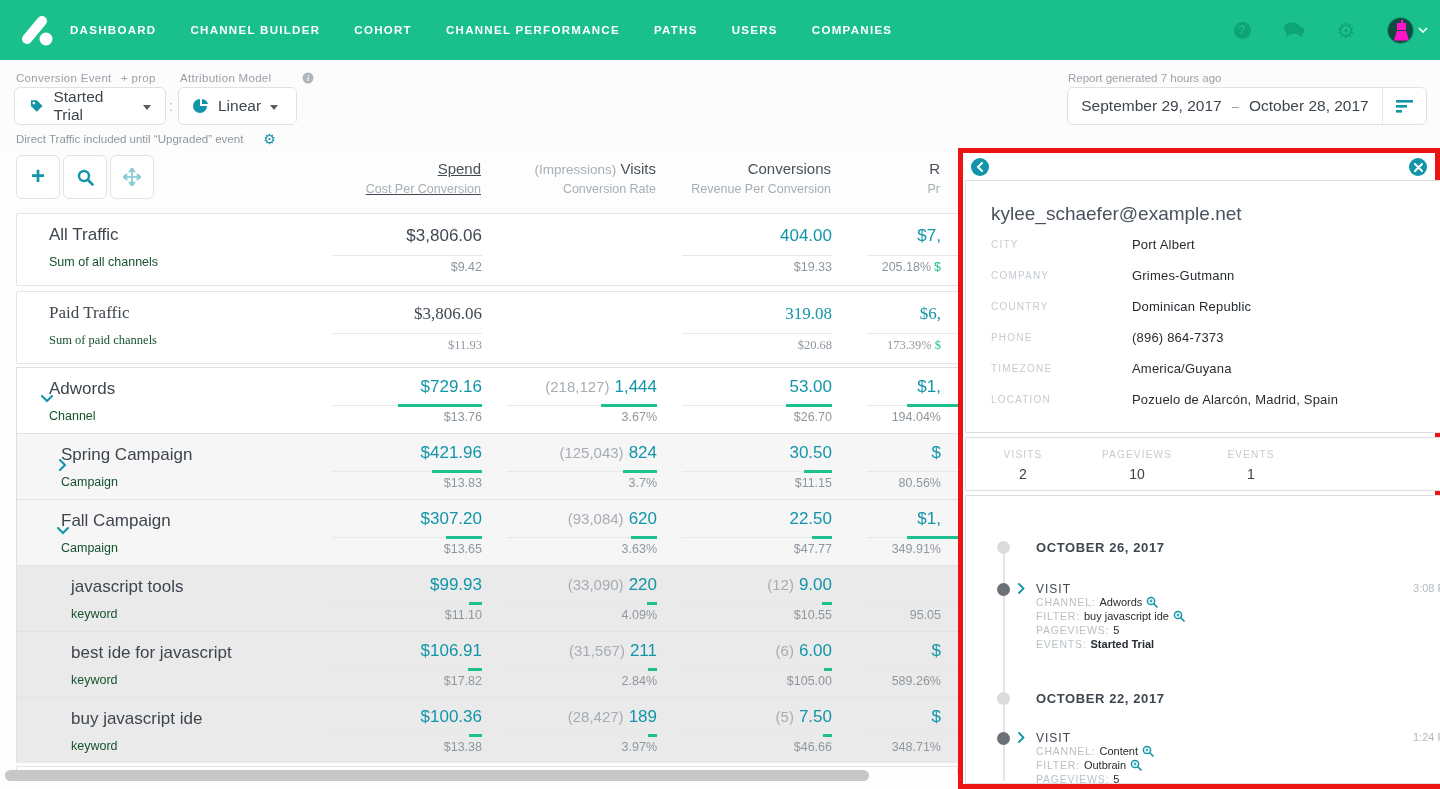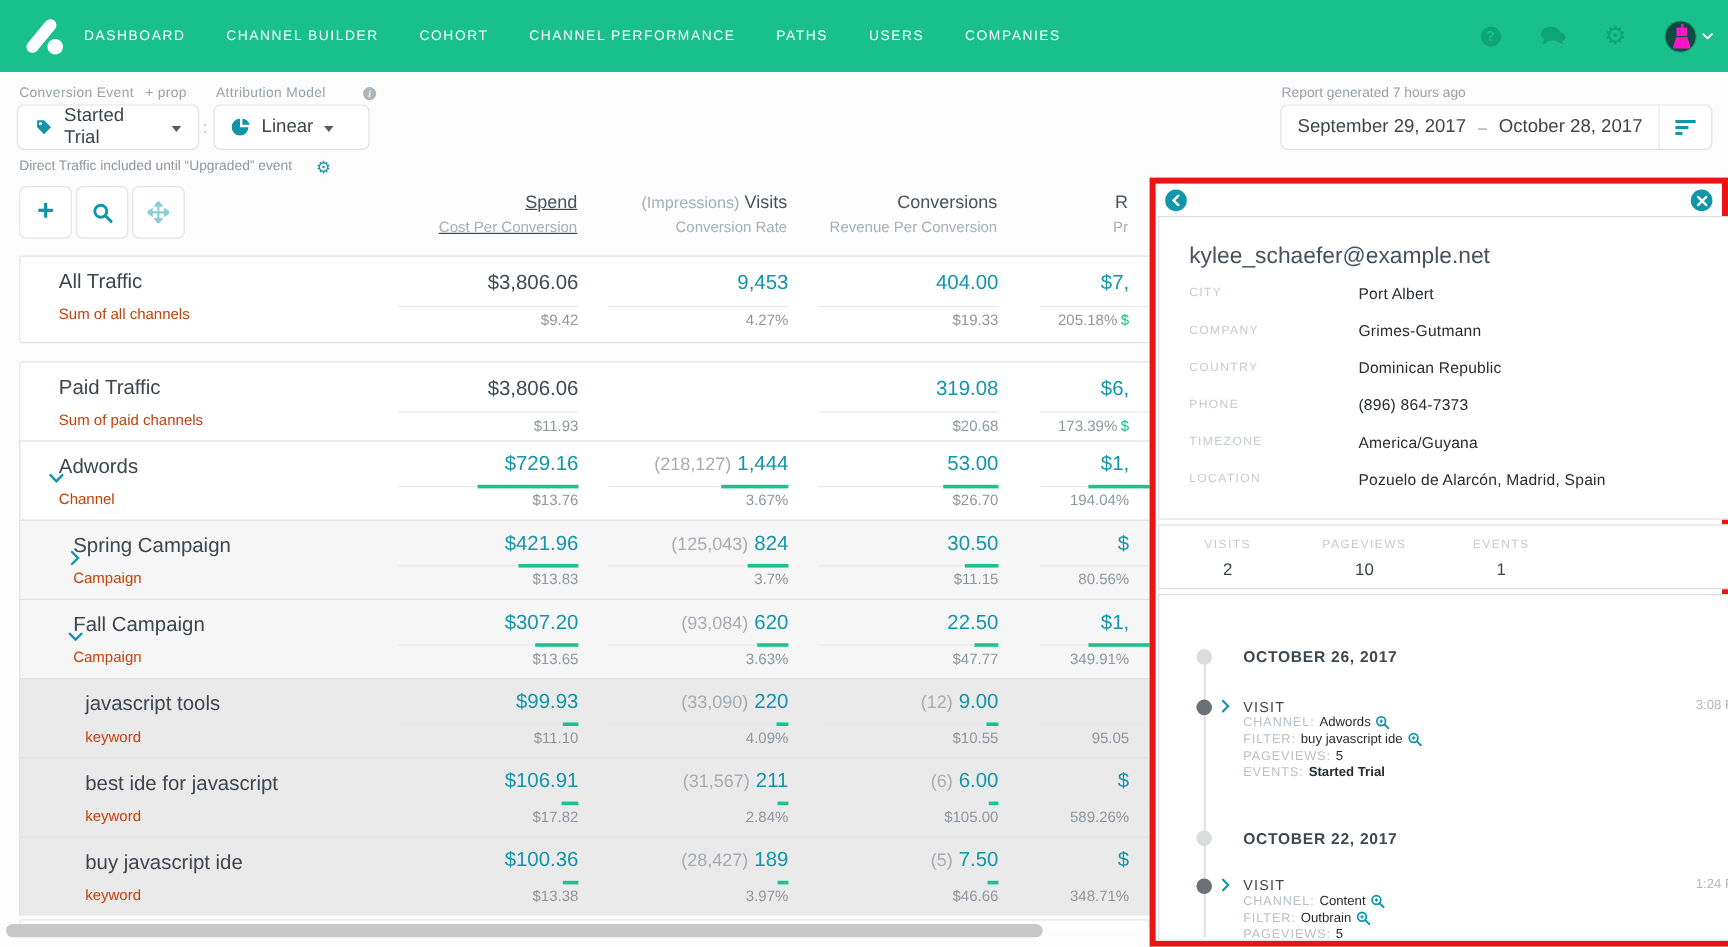--- a/index.html
+++ b/index.html
@@ -3,21 +3,21 @@
 <meta charset="utf-8">
 <style>
   * { margin:0; padding:0; box-sizing:border-box; }
   html,body { width:1440px; height:789px; overflow:hidden; }
   body { font-family:"Liberation Sans", sans-serif; background:#fdfdfd; position:relative; color:#404953; }
 
   
   .nav { position:absolute; left:0; top:0; width:1440px; height:60px; background:#1ac08c; display:flex; align-items:center; }
   .logo { position:absolute; left:18px; top:12px; width:40px; height:36px; }
   .nav-items { position:absolute; left:70px; top:0; height:60px; display:flex; align-items:center; gap:34px; }
-  .nav-item { color:#ffffff; font-size:11.5px; font-weight:normal; letter-spacing:1.3px; cursor:pointer; white-space:nowrap; }
+  .nav-item { color:#ffffff; font-size:11.5px; font-weight:bold; letter-spacing:1.3px; cursor:pointer; white-space:nowrap; }
   .nav-right { position:absolute; right:12px; top:0; height:60px; display:flex; align-items:center; gap:30px; }
   .nav-icon { width:22px; height:22px; display:flex; align-items:center; justify-content:center; }
   .help-circ { width:17px; height:17px; border-radius:50%; background:#0fa474; color:#1ac08c; font-size:12px; font-weight:bold; display:flex; align-items:center; justify-content:center; }
   .gear-glyph { color:#0fa474; font-size:21px; line-height:1; }
   .avatar-wrap { display:flex; align-items:center; gap:4px; }
   .avatar { width:27px; height:27px; border-radius:50%; background:#0d4a41; position:relative; overflow:hidden; border:1px solid #0fa474; }
   .bot-head { position:absolute; left:9px; top:5px; width:9px; height:7px; background:#ff14c8; }
   .bot-ant { position:absolute; left:12.5px; top:2px; width:2px; height:3px; background:#ff14c8; }
   .bot-body { position:absolute; left:6px; top:13px; width:15px; height:10px; background:#ff14c8; clip-path:polygon(20% 0,80% 0,100% 100%,0 100%); }
 
@@ -44,21 +44,21 @@
   .hdr .h-sub { font-size:12.5px; color:#a7aeb4; margin-top:5px; }
   .h-pre { color:#a7aeb4; font-size:13.5px; }
 
   
   .row { position:absolute; left:16px; width:1000px; background:#fff; }
   .card { height:73px; border:1px solid #e2e4e7; border-radius:2px; }
   .blockrow { height:66px; border-left:1px solid #dddfe2; border-right:1px solid #dddfe2; border-top:1px solid #e0e2e5; }
   .bg-camp { background:#f6f6f7; }
   .bg-kw { background:#eaeaeb; }
   .row .name { position:absolute; top:11px; font-size:17px; color:#3e454d; }
-  .row .rtype { position:absolute; top:41px; font-size:12.5px; color:#c2410c; }
+  .row .rtype { position:absolute; top:41px; font-size:12.5px; color:#14532d; }
   .n1 { left:32px; } .n2 { left:44px; } .n3 { left:54px; }
   .chev { position:absolute; cursor:pointer; }
   .cell { position:absolute; top:0; height:100%; }
   .c-spend { left:189px; width:276px; } .c-visits { left:364px; width:276px; } .c-conv { left:539px; width:276px; } .c-rev { left:764px; width:160px; }
   .val { position:absolute; top:9px; right:0; font-size:17px; text-align:right; white-space:nowrap; }
   .card .val { top:12px; }
   .val.dark { color:#404953; } .val.teal { color:#1295a8; }
   .pre { color:#a7adb3; font-size:15px; margin-right:5px; }
   .rule { position:absolute; top:37px; right:0; width:150px; height:1px; background:#e7e8ea; }
   .card .rule { top:41px; }
@@ -147,21 +147,21 @@
 
   <div class="dd" style="left:14px; width:152px;">
     <svg width="16" height="16" viewBox="0 0 16 16">
       <path d="M2 2 L8 2 L14 8 L8 14 L2 8 Z" fill="#1295a8" transform="rotate(0 8 8)"></path>
       <circle cx="5" cy="5" r="1.4" fill="#ffffff"></circle>
     </svg>
     <span class="dd-text">Started Trial</span>
     <span class="caret"></span>
   </div>
   <span class="colon">:</span>
-  <div class="dd" style="left:178px; width:130px;">
+  <div class="dd" style="left:178px; width:119px;">
     <svg width="16" height="16" viewBox="0 0 16 16">
       <path d="M7 1 A7 7 0 1 0 14 8 L7 8 Z" fill="#1295a8"></path>
       <path d="M9 1 A7 7 0 0 1 15 6 L9 6 Z" fill="#1295a8"></path>
     </svg>
     <span class="dd-text">Linear</span>
     <span class="caret"></span>
   </div>
   <div class="note">
     <span>Direct Traffic included until “Upgraded” event</span>
     <span class="note-gear">⚙</span>
@@ -224,38 +224,33 @@
 </div>
 
 <div class="row card" style="top:213px;">
   <span class="name n1">All Traffic</span>
   <span class="rtype n1">Sum of all channels</span>
   <div class="cell c-spend">
       <div class="val dark">$3,806.06</div>
       <div class="rule"></div>
       <div class="sub">$9.42</div>
     </div>
-  <div class="cell c-visits">
-      <div class="val teal">9,453</div>
-      <div class="rule"></div>
-      <div class="sub">4.27%</div>
-    </div>
   <div class="cell c-conv">
       <div class="val teal">404.00</div>
       <div class="rule"></div>
       <div class="sub">$19.33</div>
     </div>
   <div class="cell c-rev">
       <div class="val teal">$7,</div>
       <div class="rule"></div>
       <div class="sub"><span>205.18%</span><span class="gdollar">$</span></div>
     </div>
 </div>
 
-<div class="row card" style="top:301px;">
+<div class="row card" style="top:291px;font-family:Liberation Serif, serif;">
   <span class="name n1">Paid Traffic</span>
   <span class="rtype n1">Sum of paid channels</span>
   <div class="cell c-spend">
       <div class="val dark">$3,806.06</div>
       <div class="rule"></div>
       <div class="sub">$11.93</div>
     </div>
   <div class="cell c-conv">
       <div class="val teal">319.08</div>
       <div class="rule"></div>

